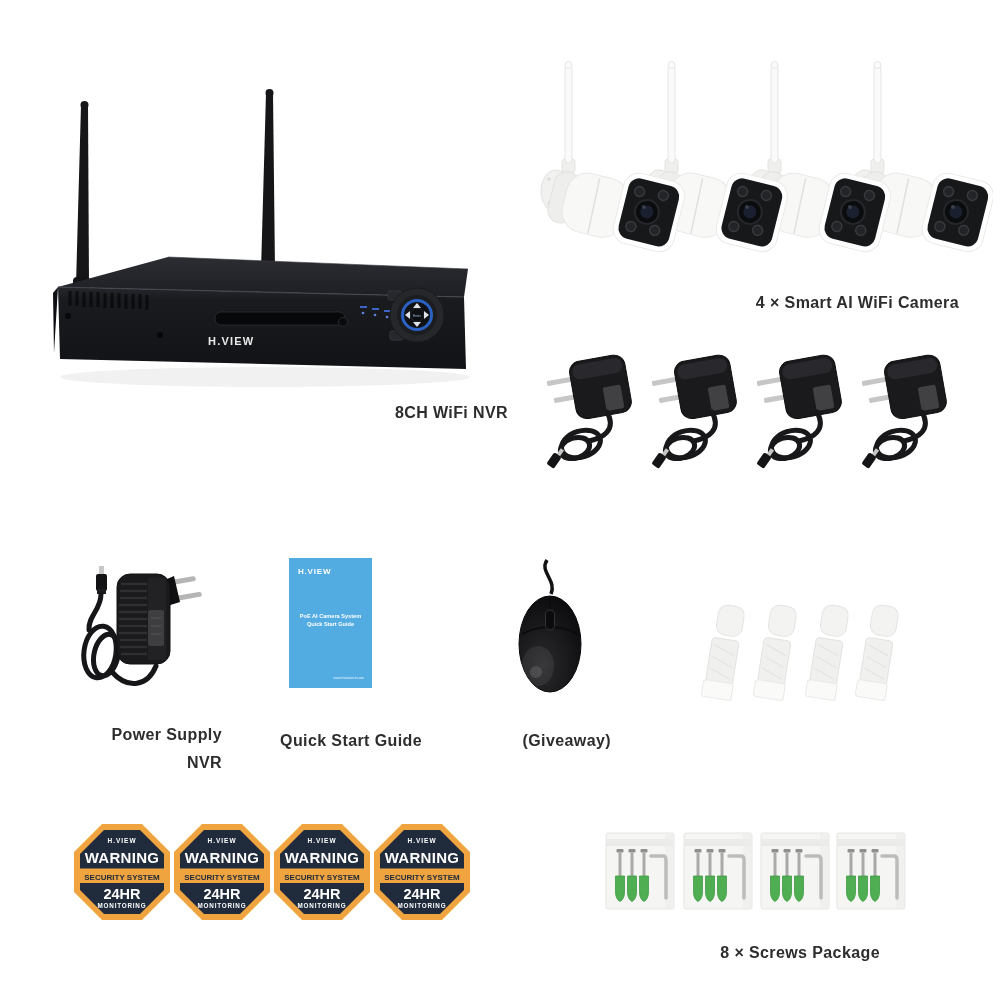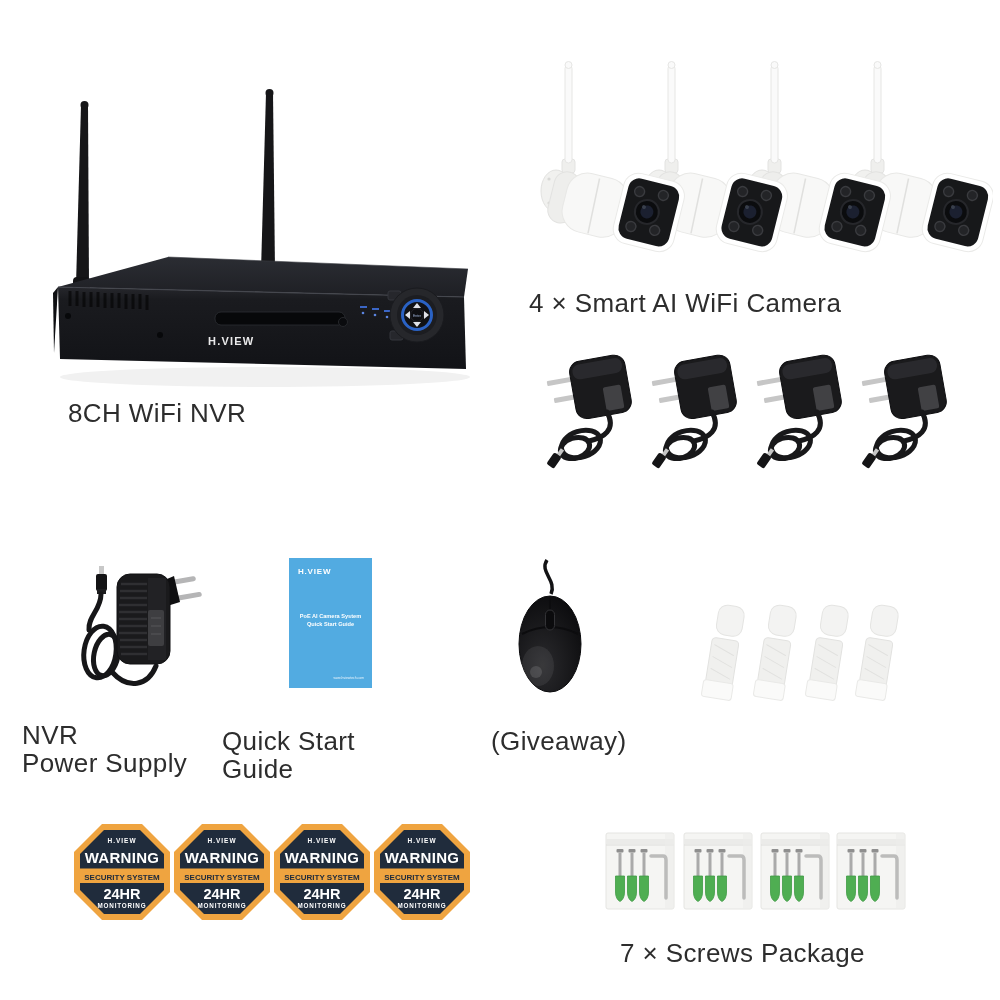--- a/index.html
+++ b/index.html
@@ -1,20 +1,20 @@
 <!DOCTYPE html>
 <html><head>
 <meta charset="utf-8">
 <style>
   html,body{margin:0;padding:0;background:#ffffff;}
   body{width:1000px;height:1000px;font-family:"Liberation Sans",sans-serif;}
   .canvas{position:relative;width:1000px;height:1000px;background:#ffffff;overflow:hidden;}
   .art{position:absolute;}
-  .caption{position:absolute;font-weight:400;font-size:26px;line-height:28px;color:#2d2d2d;
-           text-align:left;letter-spacing:.4px;}
+  .caption{position:absolute;font-weight:700;font-size:16px;line-height:28px;color:#2d2d2d;
+           text-align:right;letter-spacing:.4px;}
   .caption.two-line div{display:block;}
   svg text{font-family:"Liberation Sans",sans-serif;}
 </style>
 </head>
 <body>
 
 <div class="canvas">
 
   <svg width="0" height="0" style="position:absolute">
     <defs>
@@ -225,22 +225,22 @@
         <line x1="49" y1="102" x2="75" y2="102"></line>
       </g>
       <rect x="76" y="26" width="18" height="82" fill="#222225"></rect>
       <rect x="76" y="58" width="16" height="36" rx="2" fill="#3e3e41"></rect>
       <line x1="79" y1="66" x2="89" y2="66" stroke="#57575a"></line>
       <line x1="79" y1="74" x2="89" y2="74" stroke="#57575a"></line>
       <line x1="79" y1="82" x2="89" y2="82" stroke="#57575a"></line>
     </g>
   </svg>
   <div class="caption two-line" style="left:22px;top:721px;width:200px">
+    <div>Power Supply</div>
     <div>NVR</div>
-    <div>Power Supply</div>
   </div>
 
   <svg class="art" style="left:289px;top:558px" width="83" height="130" viewBox="0 0 83 130">
     <rect x="0" y="0" width="83" height="130" fill="#52ABE1"></rect>
     <text x="9" y="16" font-size="8" font-weight="bold" fill="#ffffff" letter-spacing="0.8">H.VIEW</text>
     <text x="41.5" y="60" font-size="5.6" font-weight="bold" fill="#ffffff" text-anchor="middle">PoE AI Camera System</text>
     <text x="41.5" y="67.5" font-size="5.6" font-weight="bold" fill="#ffffff" text-anchor="middle">Quick Start Guide</text>
     <text x="75" y="121" font-size="3.4" fill="#e8f4fc" text-anchor="end">www.hviewtech.com</text>
   </svg>
   <div class="caption" style="left:222px;top:727px;width:200px">Quick Start Guide</div>
@@ -269,15 +269,15 @@
     <use href="#def-sticker" transform="translate(200,0)"></use>
     <use href="#def-sticker" transform="translate(300,0)"></use>
   </svg>
 
   <svg class="art" style="left:605px;top:832px" width="305" height="80" viewBox="0 0 305 80">
     <use href="#def-bag" transform="translate(0,0)"></use>
     <use href="#def-bag" transform="translate(78,0)"></use>
     <use href="#def-bag" transform="translate(155,0)"></use>
     <use href="#def-bag" transform="translate(231,0)"></use>
   </svg>
-  <div class="caption" style="left:620px;top:939px;width:260px">7 × Screws Package</div>
+  <div class="caption" style="left:620px;top:939px;width:260px">8 × Screws Package</div>
 
 </div>
 
 </body></html>

